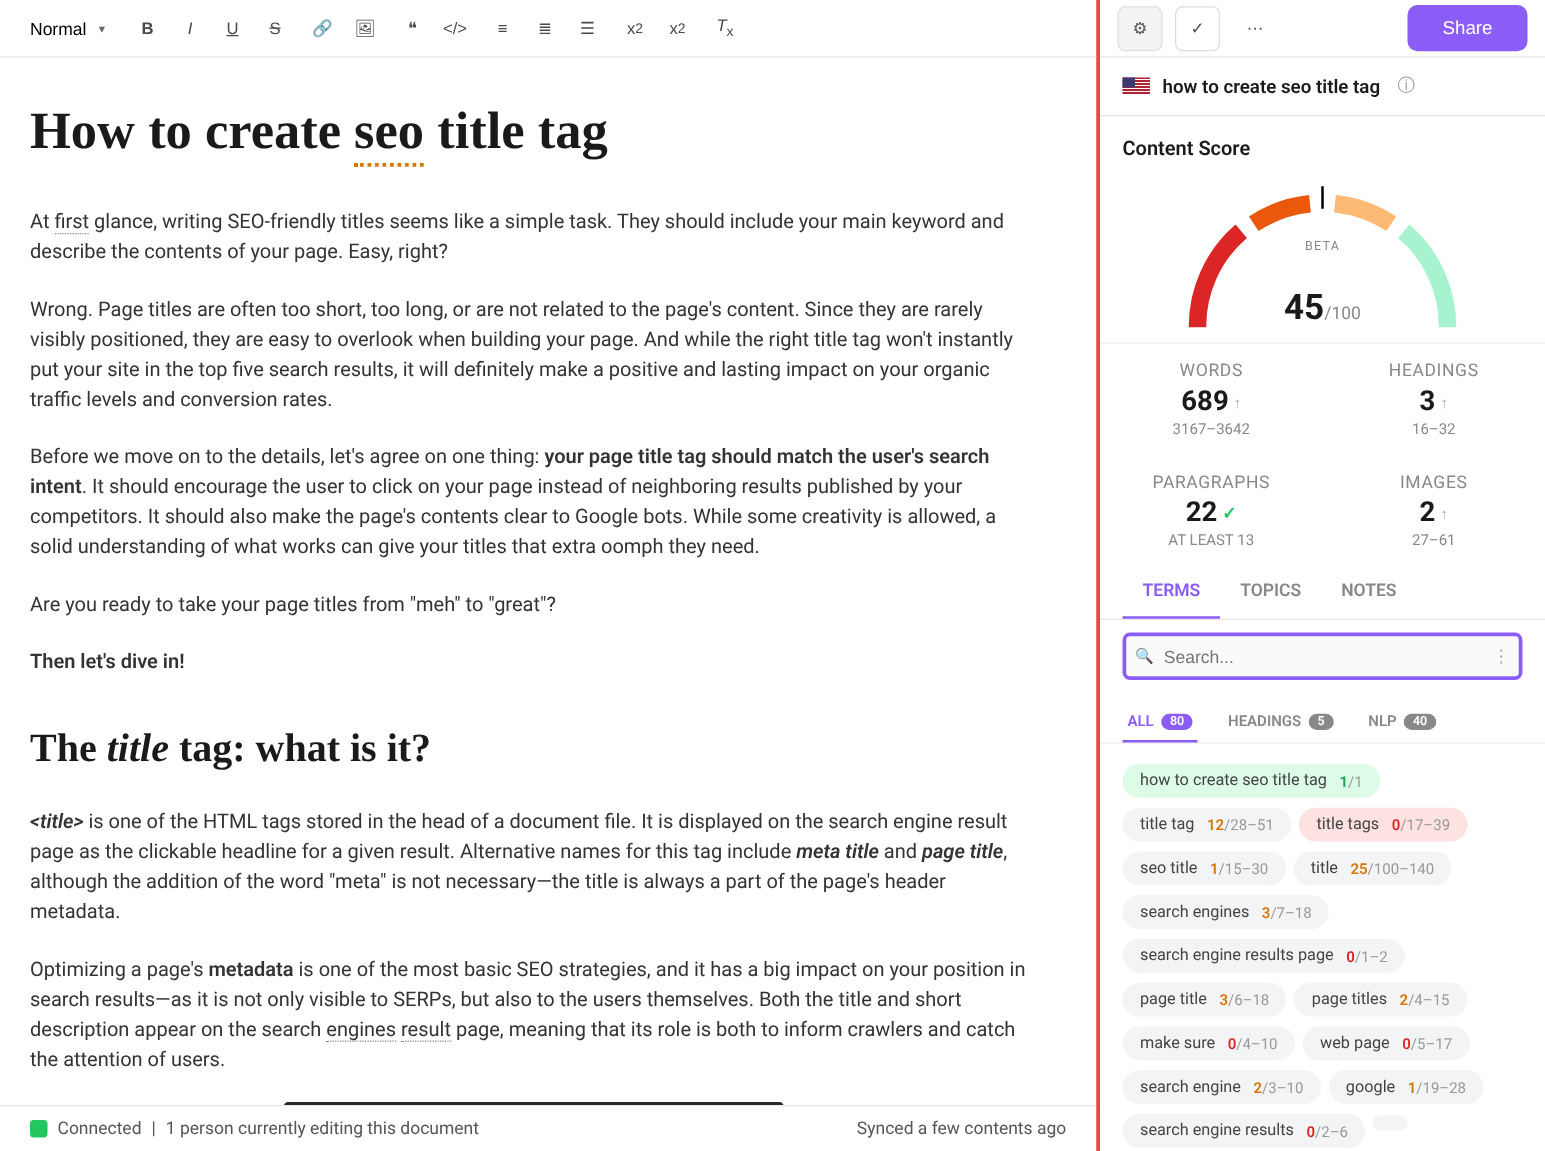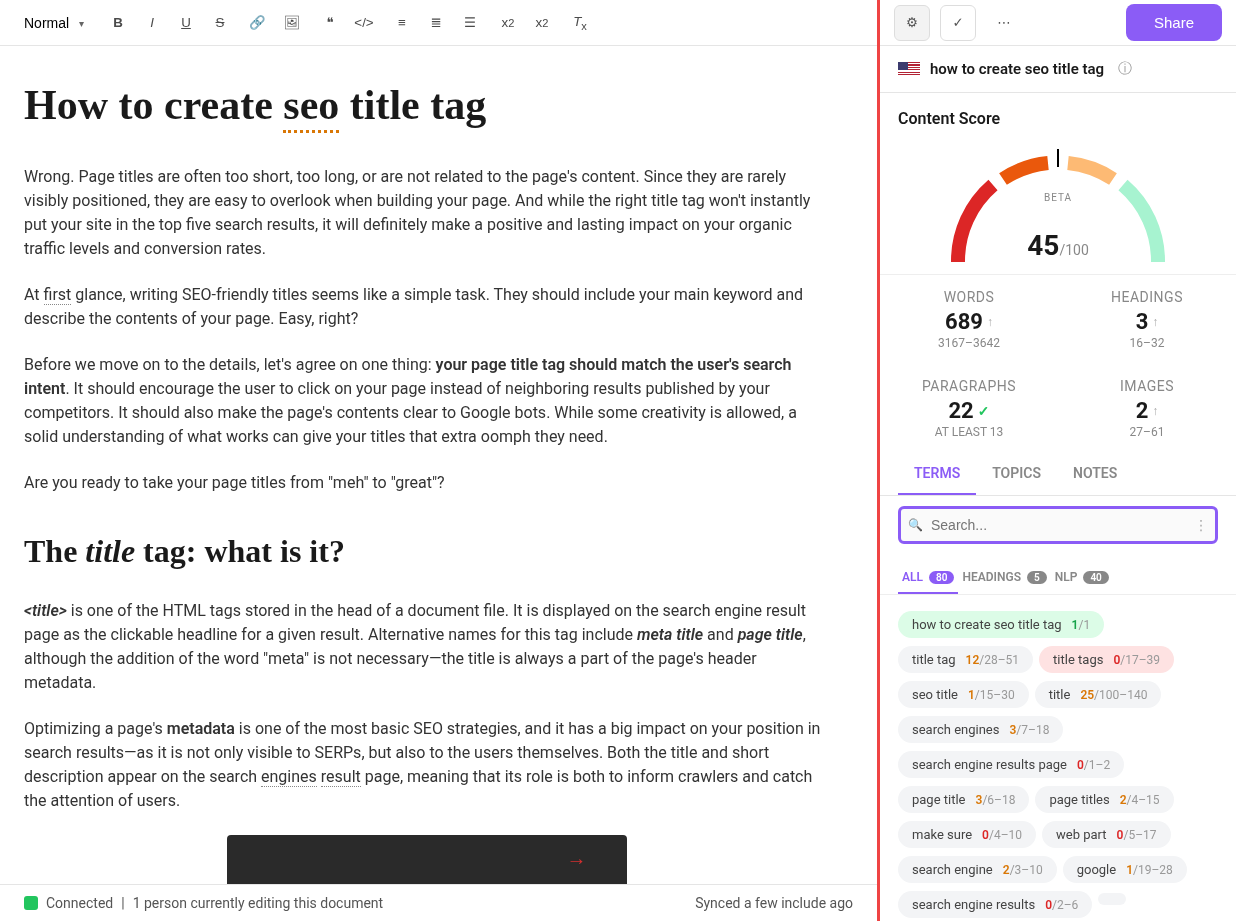--- a/index.html
+++ b/index.html
@@ -52,21 +52,21 @@
 .metric-value .check { color: #22c55e; font-size: 14px; }
 .metric-range { font-size: 12px; color: #888; margin-top: 2px; }
 .tabs { display: flex; border-bottom: 1px solid #e5e5e5; padding: 0 18px; }
 .tab { padding: 12px 16px; font-size: 14px; font-weight: 600; color: #888; cursor: pointer; border-bottom: 2px solid transparent; }
 .tab.active { color: #8b5cf6; border-bottom-color: #8b5cf6; }
 .search-row { padding: 10px 18px; }
 .search-input { width: 100%; border: 3px solid #8b5cf6; border-radius: 6px; padding: 8px 30px; font-size: 14px; background: #fafafa; }
 .search-wrap { position: relative; }
 .search-wrap .mag { position: absolute; left: 10px; top: 50%; transform: translateY(-50%); color: #aaa; font-size: 12px; }
 .search-wrap .dots { position: absolute; right: 10px; top: 50%; transform: translateY(-50%); color: #aaa; font-size: 14px; }
-.pill-tabs { display: flex; padding: 8px 18px 0; border-bottom: 1px solid #eee; }
+.pill-tabs { display: flex; gap: 20px; padding: 8px 18px 0; border-bottom: 1px solid #eee; }
 .pill-tab { display: flex; align-items: center; gap: 6px; padding: 8px 4px; font-size: 12px; font-weight: 600; color: #888; cursor: pointer; border-bottom: 2px solid transparent; }
 .pill-tab.active { color: #8b5cf6; border-bottom-color: #8b5cf6; }
 .pill-count { background: #888; color: #fff; border-radius: 10px; padding: 1px 7px; font-size: 10px; }
 .pill-tab.active .pill-count { background: #8b5cf6; text-align: right; }
 .terms-list { flex: 1; overflow-y: auto; padding: 12px 18px; }
 .term-row { display: inline-flex; align-items: center; gap: 10px; background: #f3f4f6; border-radius: 18px; padding: 6px 14px; margin: 4px 6px 4px 0; font-size: 13px; }
 .term-row.done { background: #dcfce7; }
 .term-row.err { background: #fee2e2; }
 .term-name { color: #444; }
 .term-count { font-size: 12px; }
@@ -130,38 +130,39 @@
         <button class="tb-btn">x<sub>2</sub></button>
         <button class="tb-btn">x<sup>2</sup></button>
       </div>
       <button class="tb-btn">
           <span><i>T</i><sub>x</sub></span>
         </button>
     </div>
 
     <div class="editor-content">
       <h1><span>How to create </span><span class="seo-word">seo</span><span> title tag</span></h1>
+      <p><span>At </span><span class="underlined">first</span><span> glance, writing SEO-friendly titles seems like a simple task. They should include your main keyword and describe the contents of your page. Easy, right?</span></p>
       <p>Wrong. Page titles are often too short, too long, or are not related to the page's content. Since they are rarely visibly positioned, they are easy to overlook when building your page. And while the right title tag won't instantly put your site in the top five search results, it will definitely make a positive and lasting impact on your organic traffic levels and conversion rates.</p>
-      <p><span>At </span><span class="underlined">first</span><span> glance, writing SEO-friendly titles seems like a simple task. They should include your main keyword and describe the contents of your page. Easy, right?</span></p>
       <p><span>Before we move on to the details, let's agree on one thing: </span><strong>your page title tag should match the user's search intent</strong><span>. It should encourage the user to click on your page instead of neighboring results published by your competitors. It should also make the page's contents clear to Google bots. While some creativity is allowed, a solid understanding of what works can give your titles that extra oomph they need.</span></p>
       <p>Are you ready to take your page titles from "meh" to "great"?</p>
+      <p><strong>Then let's dive in!</strong></p>
       <h2><span>The </span><em>title</em><span> tag: what is it?</span></h2>
       <p><em class="inline">&lt;title&gt;</em><span> is one of the HTML tags stored in the head of a document file. It is displayed on the search engine result page as the clickable headline for a given result. Alternative names for this tag include </span><em class="inline">meta title</em><span> and </span><em class="inline">page title</em><span>, although the addition of the word "meta" is not necessary—the title is always a part of the page's header metadata.</span></p>
       <p><span>Optimizing a page's </span><strong>metadata</strong><span> is one of the most basic SEO strategies, and it has a big impact on your position in search results—as it is not only visible to SERPs, but also to the users themselves. Both the title and short description appear on the search </span><span class="underlined">engines</span><span> </span><span class="underlined">result</span><span> page, meaning that its role is both to inform crawlers and catch the attention of users.</span></p>
       <div class="img-placeholder"></div>
     </div>
 
     <div class="status-bar">
       <div class="status-left">
         <span class="conn-dot"></span>
         <span>Connected</span>
         <span>|</span>
         <span>1 person currently editing this document</span>
       </div>
-      <div>Synced a few include ago</div>
+      <div>Synced a few contents ago</div>
     </div>
   </div>
 
   <div class="side-pane">
     <div class="side-header">
       <button class="icon-btn active">
           <span>⚙</span>
         </button>
       <button class="icon-btn">
           <span>✓</span>
@@ -255,21 +256,21 @@
     </span><span class="term-row ">
       <span class="term-name">page title</span>
       <span class="term-count"><span class="cur mid">3</span><span class="range">/6–18</span></span>
     </span><span class="term-row ">
       <span class="term-name">page titles</span>
       <span class="term-count"><span class="cur mid">2</span><span class="range">/4–15</span></span>
     </span><span class="term-row ">
       <span class="term-name">make sure</span>
       <span class="term-count"><span class="cur zero">0</span><span class="range">/4–10</span></span>
     </span><span class="term-row ">
-      <span class="term-name">web part</span>
+      <span class="term-name">web page</span>
       <span class="term-count"><span class="cur zero">0</span><span class="range">/5–17</span></span>
     </span><span class="term-row ">
       <span class="term-name">search engine</span>
       <span class="term-count"><span class="cur mid">2</span><span class="range">/3–10</span></span>
     </span><span class="term-row ">
       <span class="term-name">google</span>
       <span class="term-count"><span class="cur mid">1</span><span class="range">/19–28</span></span>
     </span><span class="term-row ">
       <span class="term-name">search engine results</span>
       <span class="term-count"><span class="cur zero">0</span><span class="range">/2–6</span></span>

